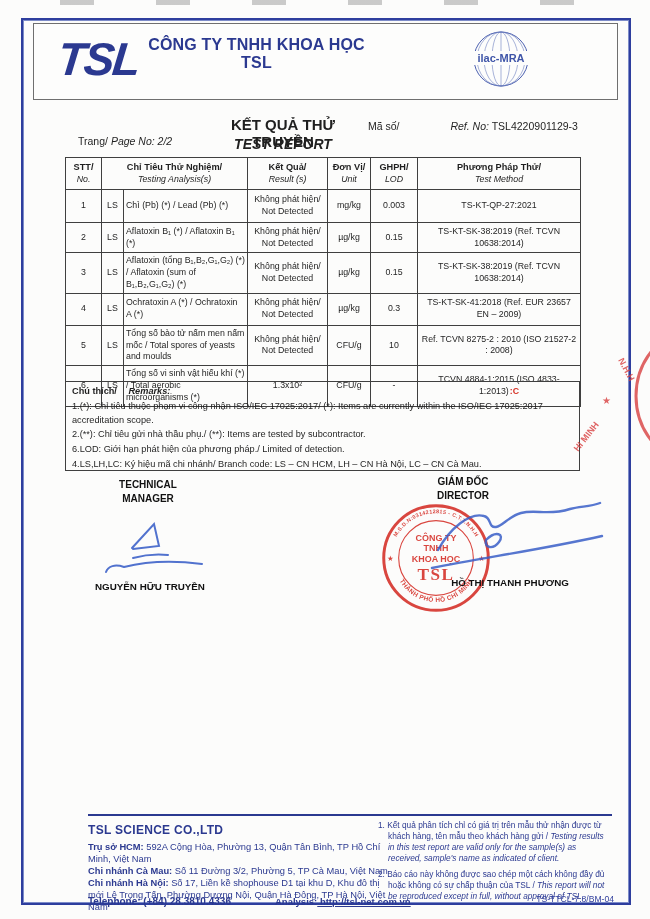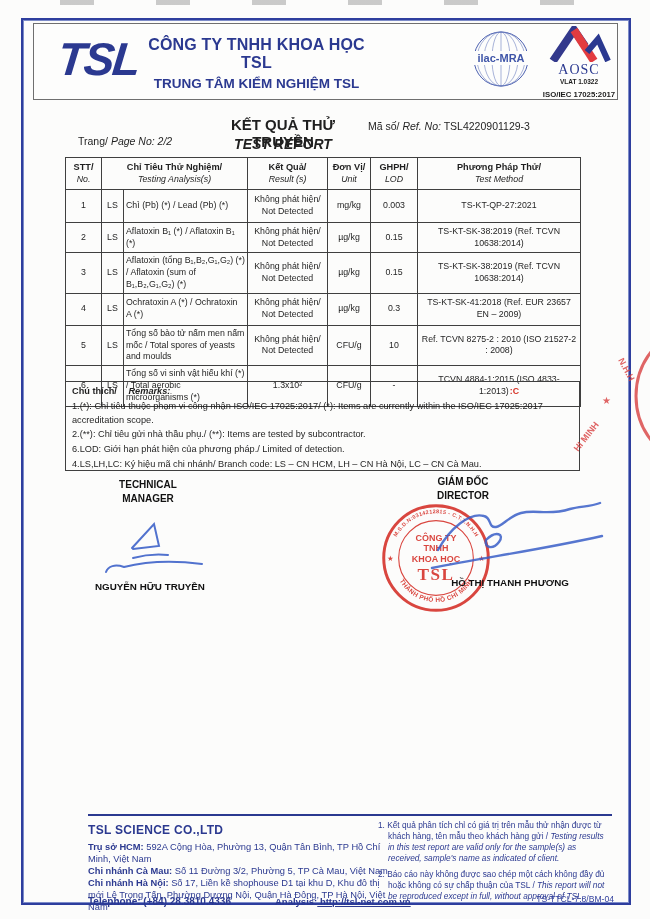--- a/index.html
+++ b/index.html
@@ -24,21 +24,21 @@
   .aosc .name { font-family:"Liberation Serif", serif; font-size:14px; color:#2b3990; letter-spacing:1px; margin-top:-4px; }
   .aosc .vlat { font-size:6.5px; font-weight:bold; color:#1d1d1d; }
   .aosc .iso { font-size:7.8px; font-weight:bold; color:#1d1d1d; margin-top:5px; }
 
   
   .page-no { position:absolute; left:78px; top:135px; font-size:10.5px; }
   .page-no .it { font-style:italic; }
   .title-vi { position:absolute; left:203px; top:116px; width:160px; text-align:center; font-size:15px; font-weight:bold; }
   .title-en { position:absolute; left:203px; top:136px; width:160px; text-align:center; font-size:14px; font-weight:bold; font-style:italic; }
   .ref-no { position:absolute; left:368px; top:120px; font-size:10.5px; }
-  .ref-no .it { font-style:italic; }
+  .ref-no .it { font-style:italic;margin-left:48px; }
 
   
   table.results { position:absolute; left:65px; top:157px; width:515px; border-collapse:collapse; table-layout:fixed; }
   table.results th, table.results td { border:1px solid #3f3f3f; padding:2px 2px; font-size:8.8px; line-height:1.35; vertical-align:middle; }
   table.results th { height:32px; }
   .hvi { font-weight:bold; font-size:9.2px; }
   .hen { font-style:italic; font-weight:normal; font-size:8.8px; }
   td.c, th { text-align:center; }
   td.analysis { text-align:left; padding-left:3px; }
   tr.r1 { height:33px; } tr.r2,.r3 { height:30px; } tr.r4,.r5,.r6 { height:32px; }
@@ -75,42 +75,31 @@
 <body>
 
 <div class="page">
   <div class="scan-artifacts"></div>
   <div class="border-frame"></div>
 
   <div class="header-box">
     <div class="tsl-logo">TSL</div>
     <div class="company">
       <div class="l1">CÔNG TY TNHH KHOA HỌC TSL</div>
-      <div class="l2">TRUNG TÂM KIỂM NGHIỆM TSL</div>
     </div>
     <div class="ilac">
       <svg width="58" height="64" viewBox="0 0 58 64">
         <circle cx="29" cy="32" r="27" fill="none" stroke="#4a5fb0" stroke-width="1"></circle>
         <ellipse cx="29" cy="32" rx="9" ry="27" fill="none" stroke="#6d7fc0" stroke-width=".6"></ellipse>
         <ellipse cx="29" cy="32" rx="17" ry="27" fill="none" stroke="#6d7fc0" stroke-width=".6"></ellipse>
         <ellipse cx="29" cy="32" rx="24" ry="27" fill="none" stroke="#6d7fc0" stroke-width=".6"></ellipse>
         <line x1="29" y1="5" x2="29" y2="59" stroke="#6d7fc0" stroke-width=".6"></line>
         <rect x="1" y="24" width="56" height="14" fill="#fdfdfc"></rect>
         <text x="29" y="35" text-anchor="middle" font-size="11" font-weight="bold" fill="#3f55a8">ilac-MRA</text>
       </svg>
-    </div>
-    <div class="aosc">
-      <svg width="64" height="36" viewBox="0 0 64 36">
-        <path d="M6 35 L27 4 L38 20" stroke="#33398c" stroke-width="8" fill="none"></path>
-        <path d="M27 4 L47 35" stroke="#e23b3f" stroke-width="8" fill="none"></path>
-        <path d="M40 26 L51 13 L61 35" stroke="#2b3990" stroke-width="6" fill="none"></path>
-      </svg>
-      <div class="name">AOSC</div>
-      <div class="vlat">VLAT 1.0322</div>
-      <div class="iso">ISO/IEC 17025:2017</div>
     </div>
   </div>
 
   <div class="page-no"><span>Trang/</span> <span class="it">Page No: 2/2</span></div>
   <div class="title-vi">KẾT QUẢ THỬ TRUYỀN</div>
   <div class="title-en">TEST REPORT</div>
   <div class="ref-no"><span>Mã số/</span> <span class="it">Ref. No:</span> <span>TSL4220901129-3</span></div>
 
   <table class="results">
     <colgroup>

